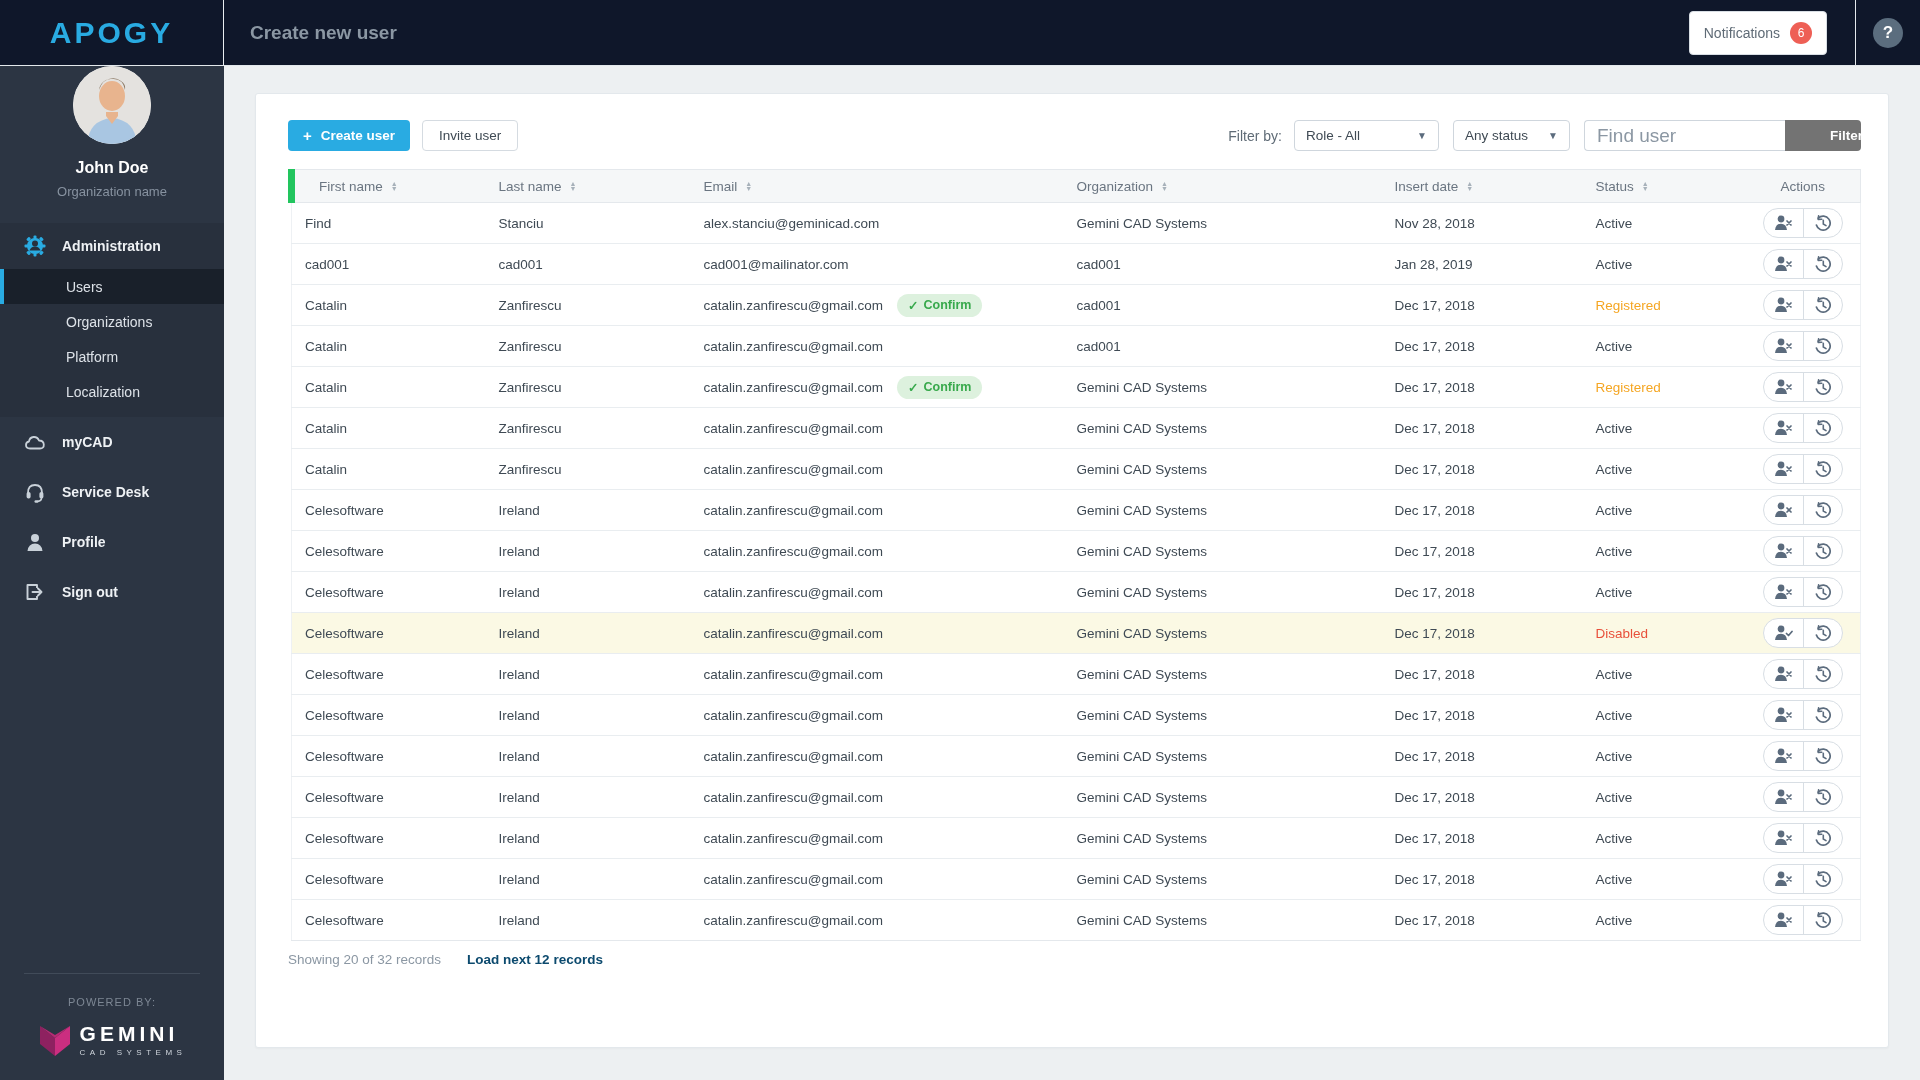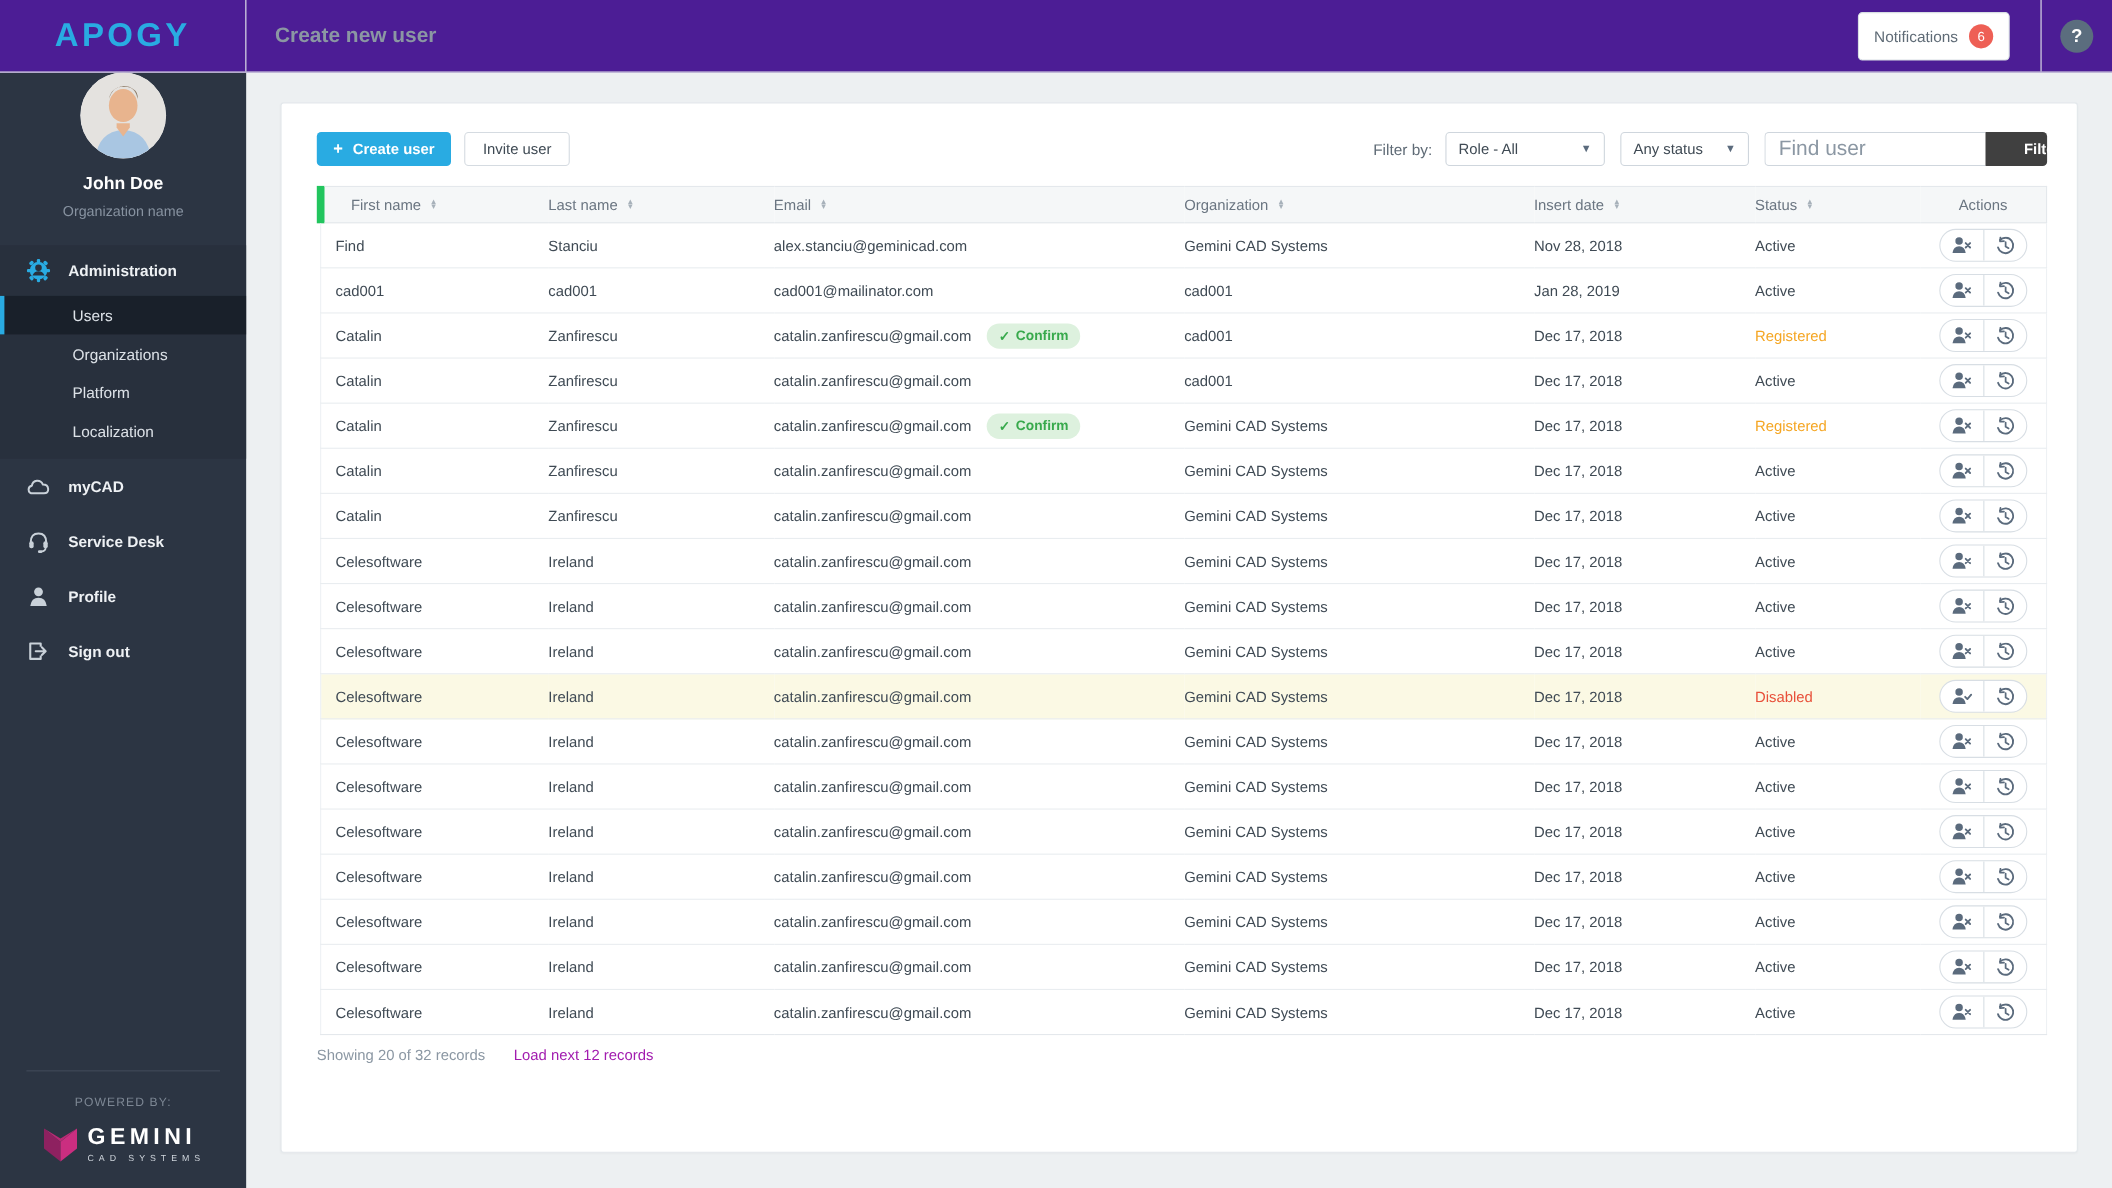--- a/index.html
+++ b/index.html
@@ -1,21 +1,21 @@
 <!DOCTYPE html>
 <html><head>
 <meta charset="utf-8">
 <style>
   * { margin:0; padding:0; box-sizing:border-box; }
   html,body { width:1920px; height:1080px; }
   body { font-family:"Liberation Sans", sans-serif; background:#edf0f2; overflow:hidden; }
   .app { position:relative; width:1920px; height:1080px; }
 
   
-  .topbar { position:absolute; top:0; left:0; width:1920px; height:66px; background:#4c1d95;
+  .topbar { position:absolute; top:0; left:0; width:1920px; height:66px; background:#0f172a;
             border-bottom:1px solid #e3e8ec; display:flex; align-items:center; z-index:5; }
   .logo-zone { width:224px; height:100%; border-right:1px solid #e9edf0; display:flex; align-items:center; justify-content:center; }
   .brand-text { color:#29abe2; font-size:30px; font-weight:800; letter-spacing:3px; }
   .page-title { margin-left:26px; color:#8b97a3; font-size:19px; }
   .topbar-right { margin-left:auto; display:flex; align-items:center; height:100%; }
   .notif-btn { display:flex; align-items:center; gap:10px; border:1px solid #d8dee4; border-radius:4px;
                background:#fff; height:44px; padding:0 14px; margin-right:28px; cursor:pointer; }
   .notif-label { color:#5f6b76; font-size:14px; }
   .notif-badge { width:22px; height:22px; border-radius:50%; background:#ee5f55; color:#fff;
                  font-size:12px; display:flex; align-items:center; justify-content:center; }
@@ -63,21 +63,21 @@
   .select { height:31px; border:1px solid #cfd6dd; border-radius:4px; background:#fff; display:flex;
             align-items:center; justify-content:space-between; padding:0 11px; color:#3f4a54;
             font-size:13.5px; cursor:pointer; margin-right:14px; }
   .select .caret { color:#5b6b7d; font-size:10px; margin-left:10px; }
   .sel-role { width:145px; }
   .sel-status { width:117px; }
   .find-input { height:31px; width:201px; border:1px solid #cfd6dd; border-right:none;
                 border-radius:4px 0 0 4px; padding:0 12px; font-size:19px; color:#3f4a54;
                 font-family:"Liberation Sans",sans-serif; outline:none; }
   .find-input::placeholder { color:#8b97a3; }
-  .btn-filter { background:#404040; color:#fff; font-weight:bold; width:56px; border-radius:0 4px 4px 0;padding-left:47px; }
+  .btn-filter { background:#737373; color:#fff; font-weight:bold; width:76px; border-radius:0 4px 4px 0;padding-left:47px; }
 
   
   table.users { position:absolute; top:75px; left:32px; width:1573px; border-collapse:collapse; }
   table.users thead th { background:#f5f7f8; border:1px solid #e4e8ec; border-left:none; border-right:none;
       height:33px; text-align:left; font-weight:normal; color:#6a7581; font-size:13.5px; }
   table.users thead th:first-child { border-left:7px solid #22c55e; padding-left:24px; }
   table.users thead th:last-child  { border-right:1px solid #e4e8ec; text-align:center; }
   table.users tbody td { height:41px; font-size:13.5px; color:#3f4a54; border-bottom:1px solid #e9edf0; }
   table.users tbody tr:last-child td { border-bottom:1px solid #e4e8ec; }
   table.users tbody td:first-child { border-left:1px solid #eef1f4; padding-left:13px; }
@@ -89,21 +89,21 @@
   .st-disabled { color:#e8503a; }
   .confirm-badge { display:inline-flex; align-items:center; gap:5px; background:#ddf1de; color:#38a94c;
                    border-radius:12px; padding:4px 11px; font-size:12.5px; font-weight:bold; margin-left:14px; }
   .action-group { display:inline-flex; border:1px solid #d8dee4; border-radius:16px; background:#fff; overflow:hidden; }
   .action-btn { width:39px; height:28px; display:flex; align-items:center; justify-content:center;
                 background:transparent; border:none; cursor:pointer; }
   .action-btn + .action-btn { border-left:1px solid #d8dee4; }
 
   .table-footer { position:absolute; top:858px; left:32px; display:flex; align-items:center; }
   .showing-text { color:#8b97a3; font-size:13.5px; }
-  .load-more { color:#a21caf; font-size:13.5px; font-weight:normal; margin-left:26px; cursor:pointer; text-decoration:none; }
+  .load-more { color:#0c4a6e; font-size:13.5px; font-weight:bold; margin-left:26px; cursor:pointer; text-decoration:none; }
 </style>
 </head>
 <body>
 
 <div class="app">
 
   <header class="topbar">
     <div class="logo-zone">
       <span class="brand-text">APOGY</span>
     </div>

